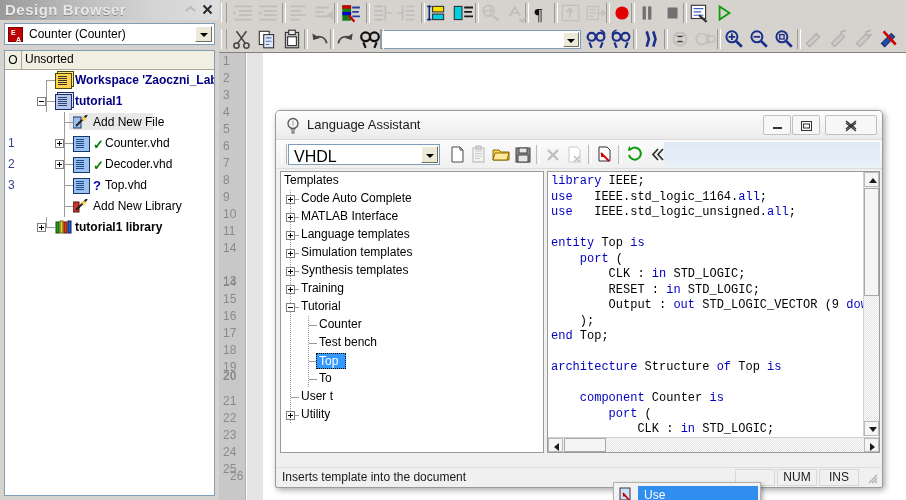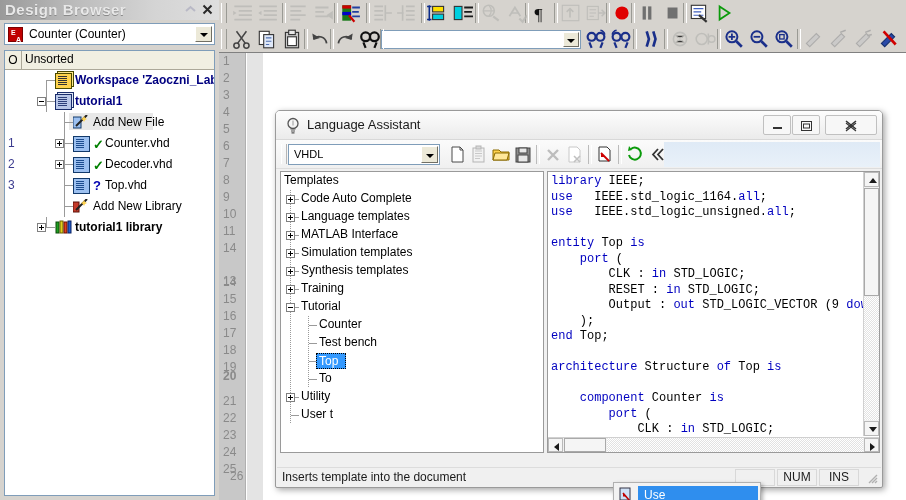--- a/index.html
+++ b/index.html
@@ -115,21 +115,21 @@
   .wbtn.min{right:91px;}
   .wbtn.max{right:62px;}
   .wbtn.cls{right:5px;width:52px;}
 
   .la-tb{position:absolute;left:0;top:29px;width:100%;height:29px;
     background:linear-gradient(to bottom,#fbfbfb,#f0f0f0);border-bottom:1px solid #ddd;box-sizing:border-box;}
   .la-grip{position:absolute;left:5px;top:4px;width:4px;height:20px;
     border-left:1px solid #fff;border-right:1px solid #b5b5b5;}
   .la-combo{position:absolute;left:12px;top:4px;width:152px;height:21px;background:#fff;
     border:1px solid #7f9db9;box-sizing:border-box;}
-  .la-combo-lbl{position:absolute;left:5px;top:3px;font-size:11px;color:#000;}
+  .la-combo-lbl{position:absolute;left:5px;top:3px;font-size:16px;color:#000;}
   .la-combo-arr{position:absolute;right:1px;top:1px;width:17px;height:17px;background:#ece9d8;
     border:1px solid #fff;border-right-color:#716f64;border-bottom-color:#716f64;box-sizing:border-box;}
   .la-combo-arr i{position:absolute;left:4px;top:7px;width:0;height:0;
     border-left:4px solid transparent;border-right:4px solid transparent;border-top:4px solid #000;}
   .la-tbb{position:absolute;top:4px;width:22px;height:21px;}
   .la-tbsep{position:absolute;top:5px;width:2px;height:19px;
     border-left:1px solid #bbb;border-right:1px solid #fff;}
   .la-tb-rest{position:absolute;left:388px;top:2px;right:2px;height:25px;
     background:linear-gradient(to bottom,#dfeaf6,#e9f1f9);}
 
@@ -638,27 +638,27 @@
             <div class="t-row">
               <div class="t-dash" style="left: 9px; top: 0px; height: 18px;"></div>
               <div class="t-dot" style="left: 10px; width: 8px;"></div>
               <div class="t-exp plus" style="left: 5px;"></div>
               <div class="t-lbl" style="left: 20px;">Code Auto Complete</div>
             </div>
             <div class="t-row">
               <div class="t-dash" style="left: 9px; top: 0px; height: 18px;"></div>
               <div class="t-dot" style="left: 10px; width: 8px;"></div>
               <div class="t-exp plus" style="left: 5px;"></div>
+              <div class="t-lbl" style="left: 20px;">MATLAB Interface</div>
+            </div>
+            <div class="t-row">
+              <div class="t-dash" style="left: 9px; top: 0px; height: 18px;"></div>
+              <div class="t-dot" style="left: 10px; width: 8px;"></div>
+              <div class="t-exp plus" style="left: 5px;"></div>
               <div class="t-lbl" style="left: 20px;">Language templates</div>
-            </div>
-            <div class="t-row">
-              <div class="t-dash" style="left: 9px; top: 0px; height: 18px;"></div>
-              <div class="t-dot" style="left: 10px; width: 8px;"></div>
-              <div class="t-exp plus" style="left: 5px;"></div>
-              <div class="t-lbl" style="left: 20px;">MATLAB Interface</div>
             </div>
             <div class="t-row">
               <div class="t-dash" style="left: 9px; top: 0px; height: 18px;"></div>
               <div class="t-dot" style="left: 10px; width: 8px;"></div>
               <div class="t-exp plus" style="left: 5px;"></div>
               <div class="t-lbl" style="left: 20px;">Simulation templates</div>
             </div>
             <div class="t-row">
               <div class="t-dash" style="left: 9px; top: 0px; height: 18px;"></div>
               <div class="t-dot" style="left: 10px; width: 8px;"></div>
@@ -699,27 +699,27 @@
             </div>
             <div class="t-row">
               <div class="t-dash" style="left: 9px; top: 0px; height: 18px;"></div>
               <div class="t-dash" style="left: 27px; top: 0px; height: 18px;"></div>
               <div class="t-dot" style="left: 28px; width: 8px;"></div>
               <div class="t-lbl" style="left: 38px;">To</div>
             </div>
             <div class="t-row">
               <div class="t-dash" style="left: 9px; top: 0px; height: 18px;"></div>
               <div class="t-dot" style="left: 10px; width: 8px;"></div>
+              <div class="t-lbl" style="left: 20px;">User t</div>
+            </div>
+            <div class="t-row">
+              <div class="t-dash" style="left: 9px; top: 0px; height: 18px;"></div>
+              <div class="t-dot" style="left: 10px; width: 8px;"></div>
               <div class="t-exp plus" style="left: 5px;"></div>
               <div class="t-lbl" style="left: 20px;">Utility</div>
-            </div>
-            <div class="t-row">
-              <div class="t-dash" style="left: 9px; top: 0px; height: 18px;"></div>
-              <div class="t-dot" style="left: 10px; width: 8px;"></div>
-              <div class="t-lbl" style="left: 20px;">User t</div>
             </div>
           </div>
       </div>
 
       <div class="la-right">
         <div class="code" id="code-body"><div><span class="kw">library</span><span class="pl"> IEEE;</span></div><div><span class="kw">use</span><span class="pl">   IEEE.std_logic_1164.</span><span class="kw">all</span><span class="pl">;</span></div><div><span class="kw">use</span><span class="pl">   IEEE.std_logic_unsigned.</span><span class="kw">all</span><span class="pl">;</span></div><div>&nbsp;</div><div><span class="kw">entity</span><span class="pl"> Top </span><span class="kw">is</span></div><div><span class="pl">    </span><span class="kw">port</span><span class="pl"> (</span></div><div><span class="pl">        CLK : </span><span class="kw">in</span><span class="pl"> STD_LOGIC;</span></div><div><span class="pl">        RESET : </span><span class="kw">in</span><span class="pl"> STD_LOGIC;</span></div><div><span class="pl">        Output : </span><span class="kw">out</span><span class="pl"> STD_LOGIC_VECTOR (9 </span><span class="kw">down</span></div><div><span class="pl">    );</span></div><div><span class="kw">end</span><span class="pl"> Top;</span></div><div>&nbsp;</div><div><span class="kw">architecture</span><span class="pl"> Structure </span><span class="kw">of</span><span class="pl"> Top </span><span class="kw">is</span></div><div>&nbsp;</div><div><span class="pl">    </span><span class="kw">component</span><span class="pl"> Counter </span><span class="kw">is</span></div><div><span class="pl">        </span><span class="kw">port</span><span class="pl"> (</span></div><div><span class="pl">            CLK : </span><span class="kw">in</span><span class="pl"> STD_LOGIC;</span></div></div>
         <div class="vsb">
           <div class="vsb-up">
               <div class="arrU"></div>
             </div>

